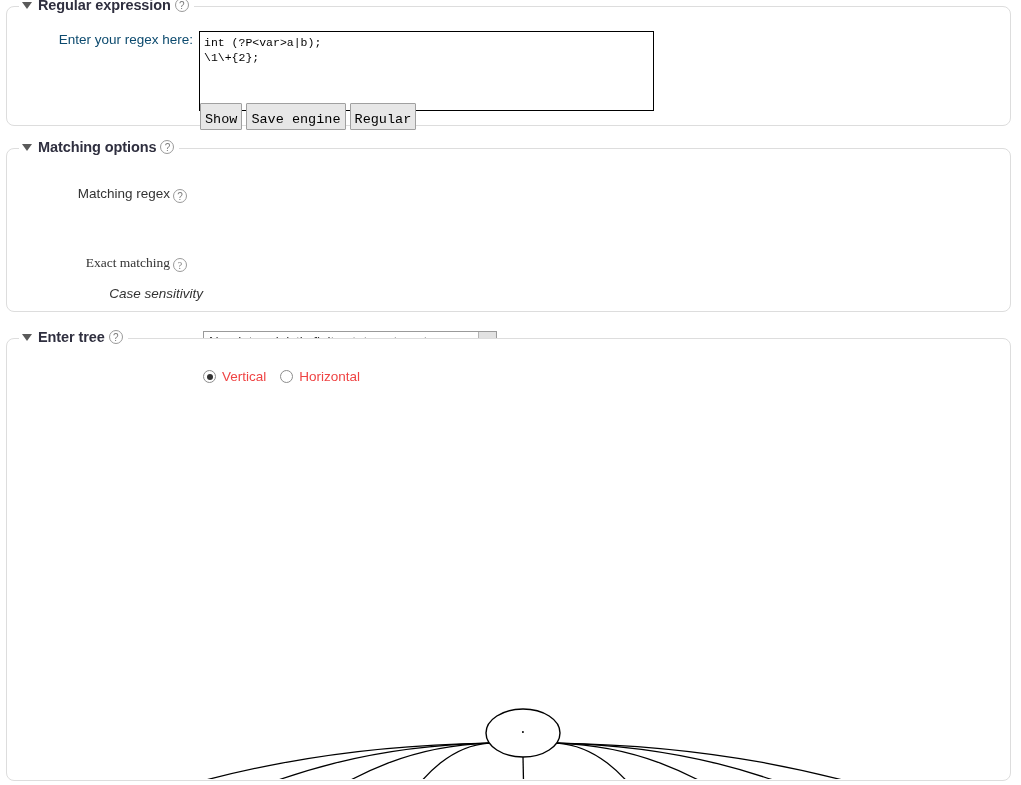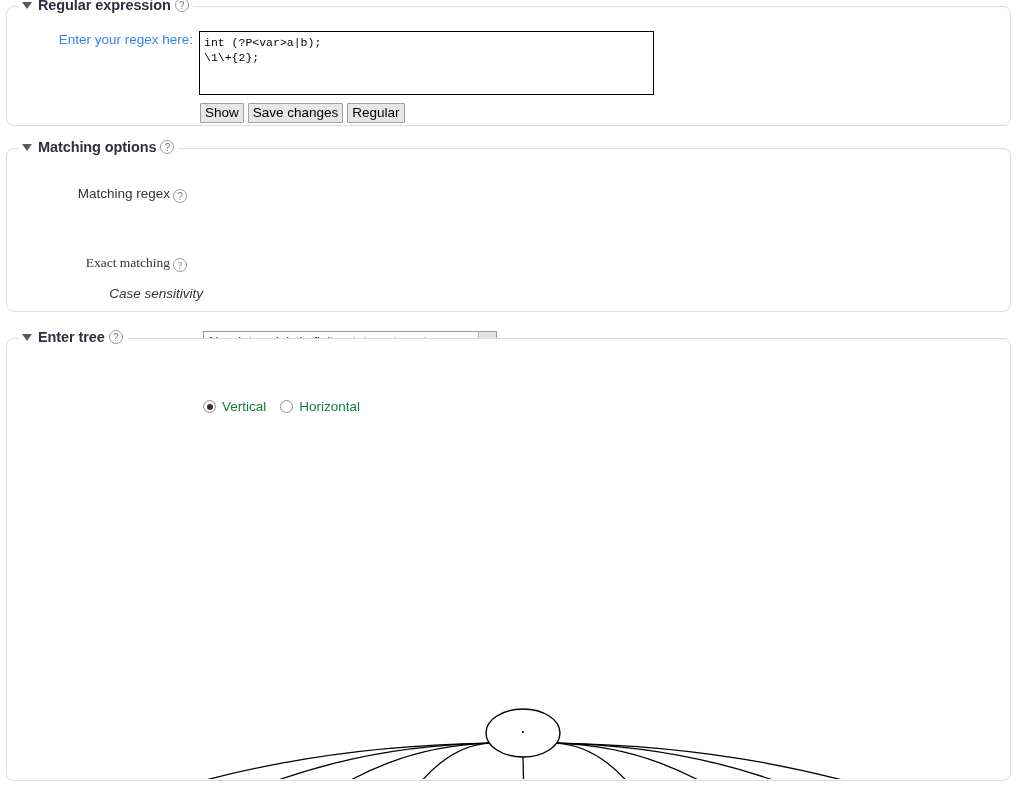--- a/index.html
+++ b/index.html
@@ -71,28 +71,28 @@
 
   
   #sec-regex { top: 6px; height: 120px; }
   .regex-label {
     position: absolute;
     left: 20px;
     top: 25px;
     width: 166px;
     text-align: right;
     font-size: 13.5px;
-    color: #3b82f6;
+    color: #0c4a6e;
   }
   .regex-textarea {
     position: absolute;
     left: 192px;
     top: 24px;
     width: 455px;
-    height: 64px;
+    height: 80px;
     border: 1px solid #000000;
     box-sizing: border-box;
     font-family: "Liberation Mono", monospace;
     font-size: 11.5px;
     line-height: 15px;
     padding: 3px 4px;
     color: #000000;
     resize: none;
     background: #ffffff;
     white-space: pre;
@@ -102,24 +102,24 @@
     position: absolute;
     left: 193px;
     top: 96px;
     display: flex;
     gap: 4px;
   }
   .btn {
     background: #e7e7e7;
     border: 1px solid #a0a0a0;
     border-radius: 1px;
-    font-family: Liberation Sans, sans-serif;
+    font-family: Liberation Mono, monospace;
     font-size: 13.5px;
     color: #000000;
-    padding: 0px 4px 1px 4px;
+    padding: 7px 4px 1px 4px;
     line-height: 17px;
     cursor: pointer;
   }
 
   
   #sec-matching { top: 148px; height: 164px; }
   .opt-label {
     position: absolute;
     text-align: right;
     font-size: 13.5px;
@@ -165,22 +165,21 @@
 
   
   #sec-tree { top: 338px; height: 443px; }
   .radio-row {
     position: absolute;
     left: 196px;
     top: 30px;
     display: flex;
     align-items: center;
     font-size: 13.5px;
-    color: #15803d;
-    margin-top: 30px;
+    color: #ef4444;
   }
   .radio {
     width: 13px; height: 13px;
     border: 1px solid #8d8d8d;
     border-radius: 50%;
     box-sizing: border-box;
     background: #ffffff;
     display: inline-block;
     position: relative;
     cursor: pointer;
@@ -230,21 +229,21 @@
   <div class="section-legend">
     <span class="tri"></span>
     <span class="legend-text">Regular expression</span>
     <span class="help">?</span>
   </div>
   <div class="regex-label">Enter your regex here:</div>
   <textarea class="regex-textarea" spellcheck="false" placeholder="" style="">int (?P&lt;var&gt;a|b);
 \1\+{2};</textarea>
   <div class="btn-row">
     <button class="btn">Show</button>
-    <button class="btn">Save changes</button>
+    <button class="btn">Save engine</button>
     <button class="btn">Regular</button>
   </div>
 </fieldset>
 
 <fieldset class="section" id="sec-matching">
   <div class="section-legend">
     <span class="tri"></span>
     <span class="legend-text">Matching options</span>
     <span class="help">?</span>
   </div>

